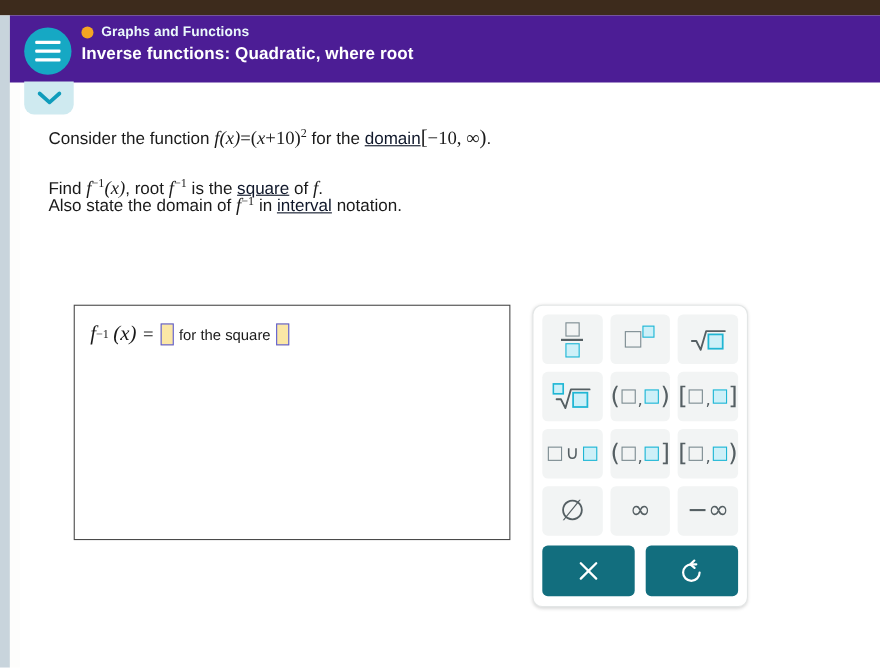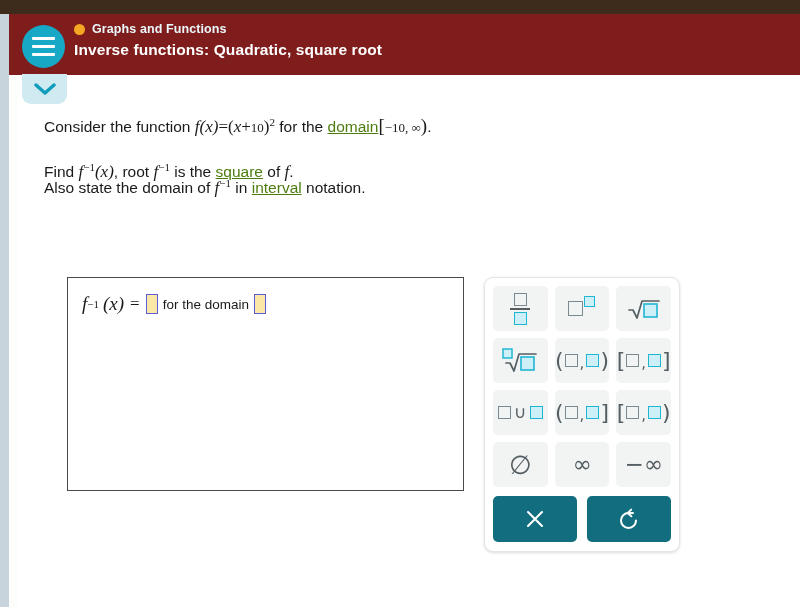--- a/index.html
+++ b/index.html
@@ -24,21 +24,21 @@
     background:#c8d4dc;
   }
   .left-rail-white {
     position:absolute; left:9px; top:75px; width:9px; height:532px;
     background:#fdfdfc;
   }
 
   
   .header {
     position:absolute; left:9px; top:14px; width:791px; height:61px;
-    background:#7f1d1d;
+    background:#4c1d95;
   }
   .hamburger {
     position:absolute; left:13px; top:11px; width:43px; height:43px;
     border-radius:50%; background:#16a8c4;
     display:flex; flex-direction:column; align-items:center; justify-content:center;
     gap:5px; cursor:pointer;
   }
   .hamburger span { display:block; width:23px; height:3px; background:#ffffff; border-radius:1px; }
 
   .crumb-row { position:absolute; left:65px; top:8px; display:flex; align-items:center; gap:7px; }
@@ -58,29 +58,29 @@
   .chevron-tab svg { display:block; }
 
   
   .problem { position:absolute; left:44px; top:110px; width:700px; color:#1a1a1a; }
   .pline { font-size:15.5px; line-height:1; margin-bottom:0; white-space:nowrap; }
   .pline.l1 { position:absolute; top:6px; left:0; }
   .pline.l2 { position:absolute; top:52px; left:0; }
   .pline.l3 { position:absolute; top:68px; left:0; }
 
   .mi { font-family:"Liberation Serif", serif; font-style:italic; font-size:17px; }
-  .mn { font-family:"Liberation Serif", serif; font-style:normal; font-size:13px; }
+  .mn { font-family:"Liberation Serif", serif; font-style:normal; font-size:17px; }
   .mop { font-family:"Liberation Serif", serif; font-style:normal; font-size:17px; }
   .sup-inv {
     font-family:"Liberation Serif", serif; font-style:normal;
     font-size:11px; vertical-align:super; letter-spacing:0;
   }
   .sup2 { font-family:"Liberation Serif", serif; font-size:11px; vertical-align:super; }
   .paren-big { font-family:"Liberation Serif", serif; font-size:19px; font-style:normal; }
-  .lnk { color:#4d7c0f; text-decoration:underline; }
+  .lnk { color:#0f172a; text-decoration:underline; }
 
   
   .answer-box {
     position:absolute; left:67px; top:277px; width:397px; height:214px;
     border:1px solid #4a4a4a; background:#ffffff;
   }
   .answer-row {
     position:absolute; left:14px; top:15px;
     display:flex; align-items:center; gap:0px;
     font-size:14px; color:#1a1a1a;
@@ -143,21 +143,21 @@
       <span></span>
       <span></span>
       <span></span>
     </div>
 
     <div class="crumb-row">
       <div class="crumb-dot"></div>
       <div class="crumb-text">Graphs and Functions</div>
     </div>
 
-    <div class="header-title">Inverse functions: Quadratic, square root</div>
+    <div class="header-title">Inverse functions: Quadratic, where root</div>
   </div>
 
   <div class="chevron-tab">
     <svg width="22" height="14" viewBox="0 0 22 14" aria-hidden="true">
       <path d="M2 3 L11 11 L20 3" fill="none" stroke="#0f9cbb" stroke-width="3.4" stroke-linecap="round" stroke-linejoin="round"></path>
     </svg>
   </div>
 
   <div class="problem">
 
@@ -174,21 +174,21 @@
     </div>
   </div>
 
   <div class="answer-box">
     <div class="answer-row">
       <span class="mi" style="font-size:19px;">f</span>
         <span class="sup-inv">−1</span>
       <span class="mi" style="font-size:19px; margin-left:4px;">(x)</span>
       <span class="mop" style="margin:0 6px;">=</span>
       <span class="ibox"></span>
-      <span class="ans-label" style="margin:0 5px 0 5px;">for the domain</span>
+      <span class="ans-label" style="margin:0 5px 0 5px;">for the square</span>
       <span class="ibox"></span>
     </div>
   </div>
 
   <div class="keypad">
     <div class="kp-grid">
 
       <div class="kp-btn">
         <span class="frac">
           <span class="sq"></span>

